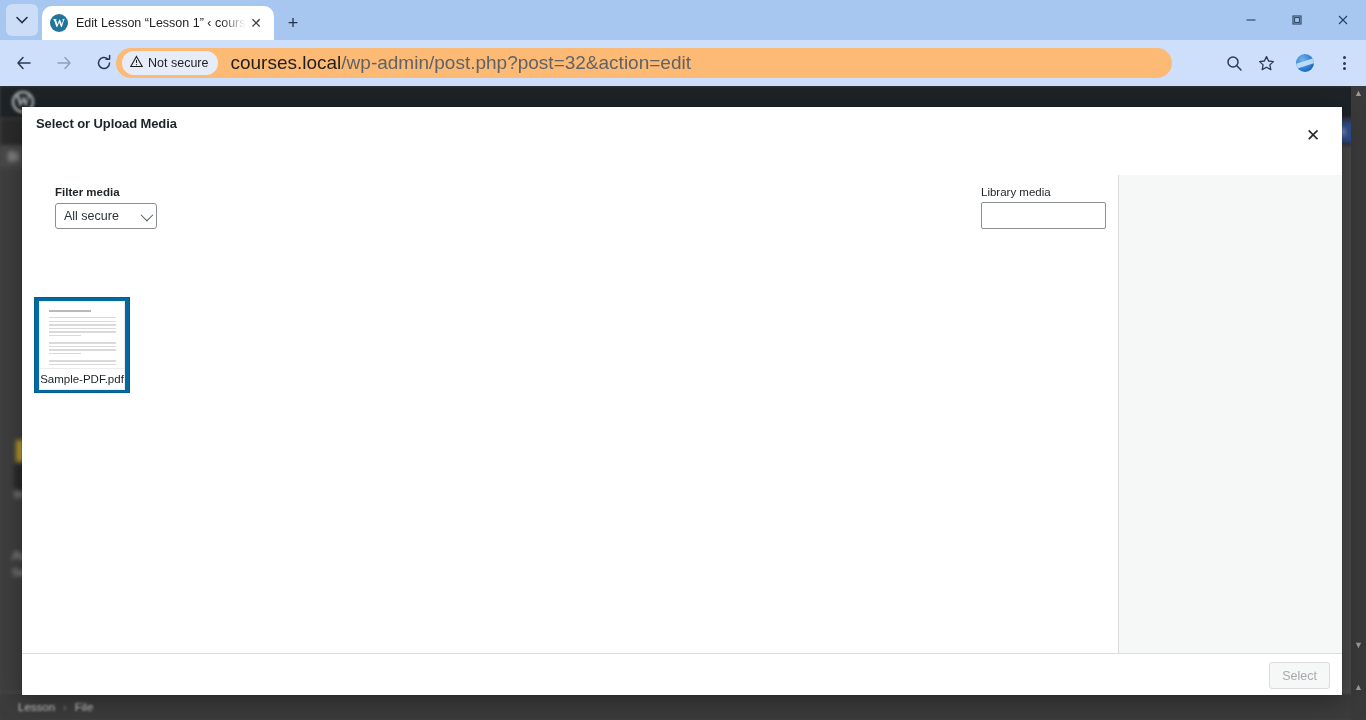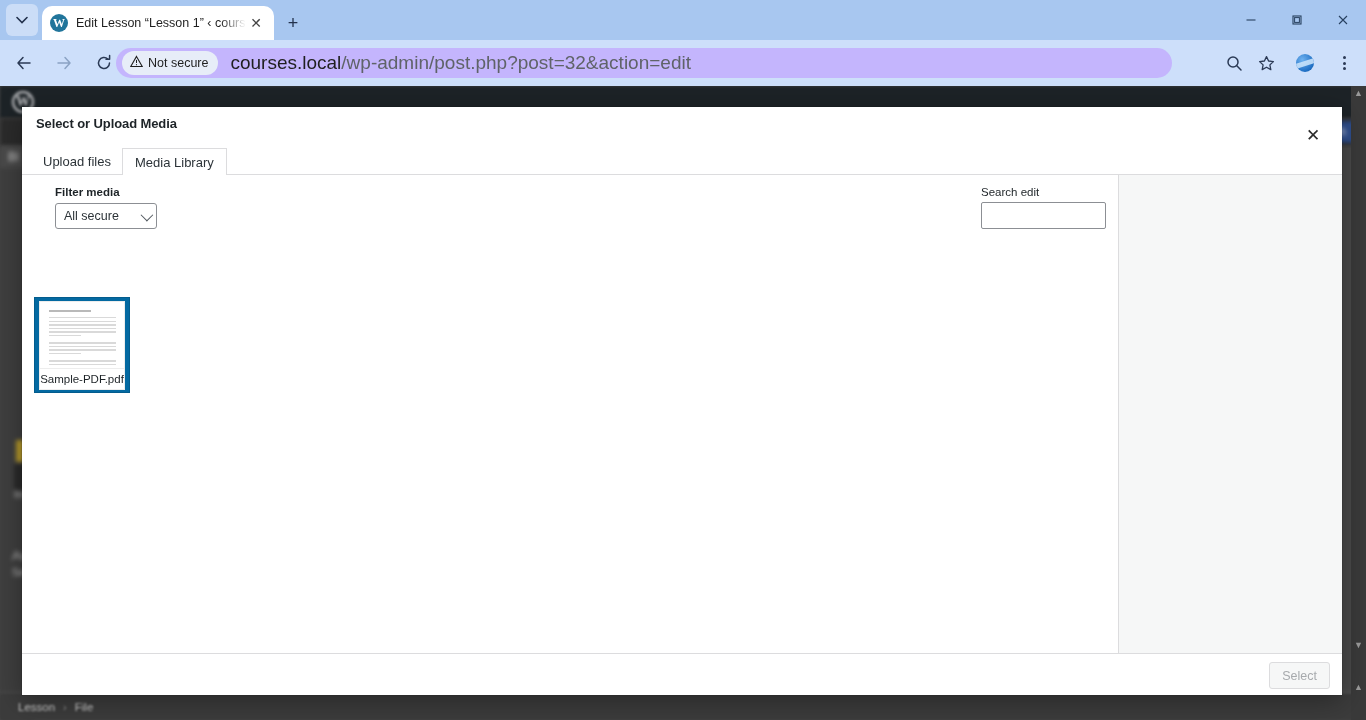--- a/index.html
+++ b/index.html
@@ -70,21 +70,21 @@
   }
   .nav-btn {
     width: 32px; height: 32px; margin-left: 8px;
     display: flex; align-items: center; justify-content: center;
     color: #2b3a55;
   }
   .nav-btn.disabled { color: #8ba3c4; }
   .omnibox {
     position: absolute; left: 116px; top: 48px;
     width: 1056px; height: 30px;
-    background: #c4b5fd; border-radius: 16px;
+    background: #fdba74; border-radius: 16px;
     display: flex; align-items: center; padding: 0 8px 0 6px;
   }
   .notsecure {
     display: flex; align-items: center; gap: 5px;
     background: #e7edf8; border-radius: 14px;
     height: 24px; padding: 0 10px 0 8px; flex: 0 0 auto;
   }
   .notsecure-label { font-size: 12.5px; color: #1f1f1f; }
   .omnibox-url {
     margin-left: 12px; font-size: 19px; color: #1f1f1f;
@@ -474,34 +474,30 @@
       <div class="scroll-arrow" style="top:554px;">▼</div>
       <div class="scroll-arrow" style="top:596px;">▲</div>
     </div>
   </div>
 
   <div class="modal">
 
     <div class="modal-title">Select or Upload Media</div>
     <div class="modal-close">✕</div>
 
-    <div class="modal-tabs">
-      <div class="mtab upload">Upload files</div>
-      <div class="mtab library">Media Library</div>
-    </div>
 
     <div class="modal-main">
 
       <div class="filter-label">Filter media</div>
       <div class="dates-select">
         <span class="dates-select-label">All secure</span>
         <span class="chev"></span>
       </div>
 
-      <div class="search-label">Search edit</div>
+      <div class="search-label">Library media</div>
       <input class="search-input" type="text" value="" placeholder="" style="">
 
       <div class="attachments">
         <div class="attachment">
           <div class="attachment-thumb">
             <div class="doc-lines">
               <div class="dl head"></div>
               <div class="dl"></div>
                 <div class="dl"></div>
                 <div class="dl"></div>

